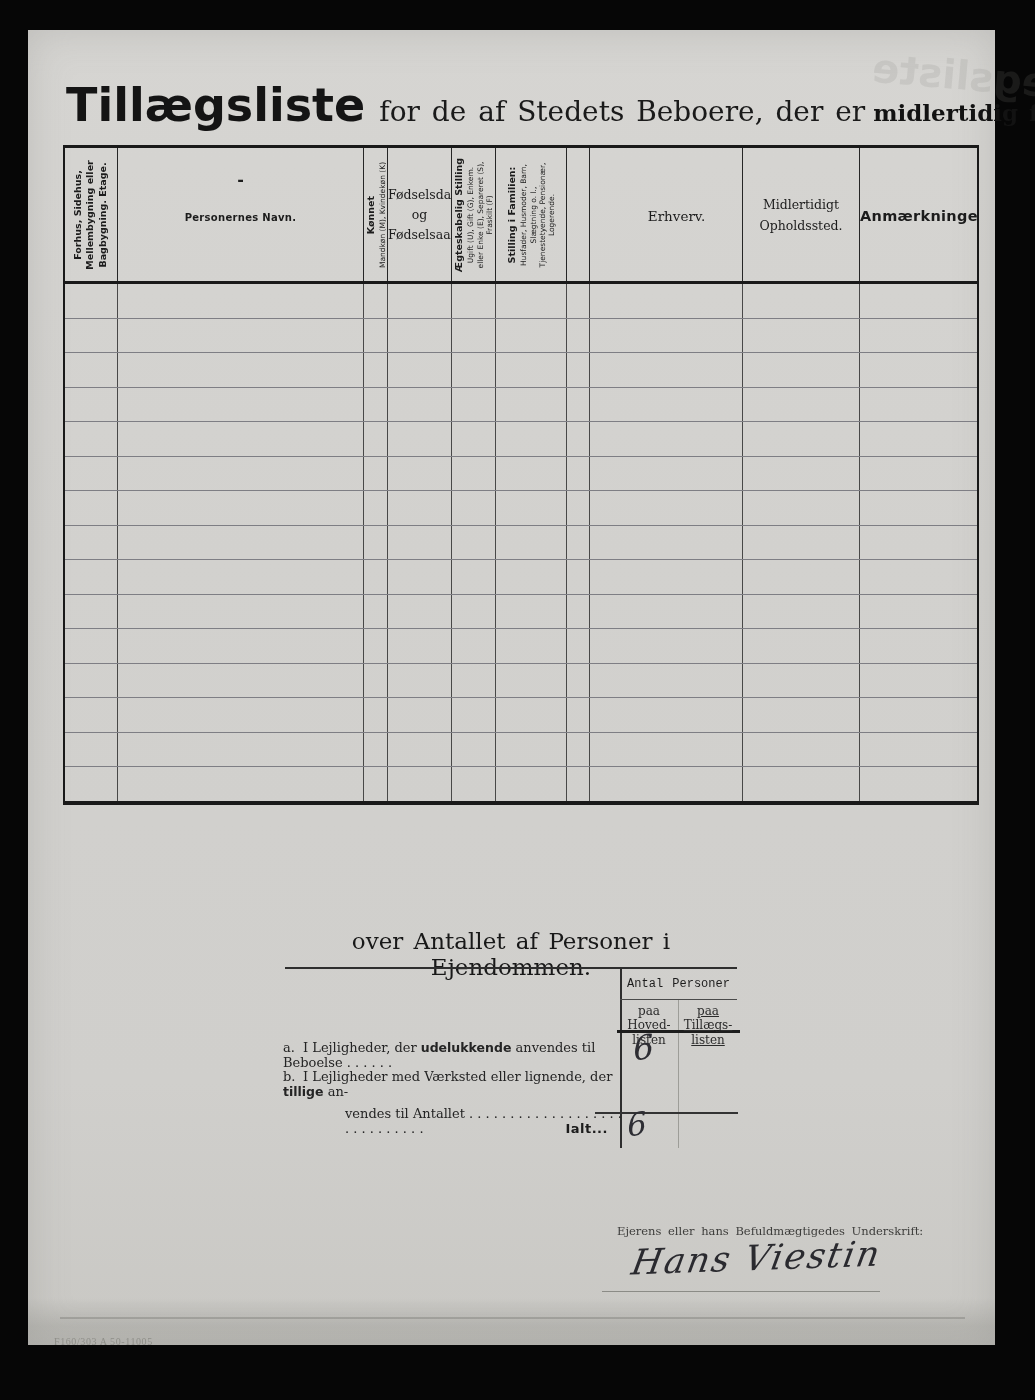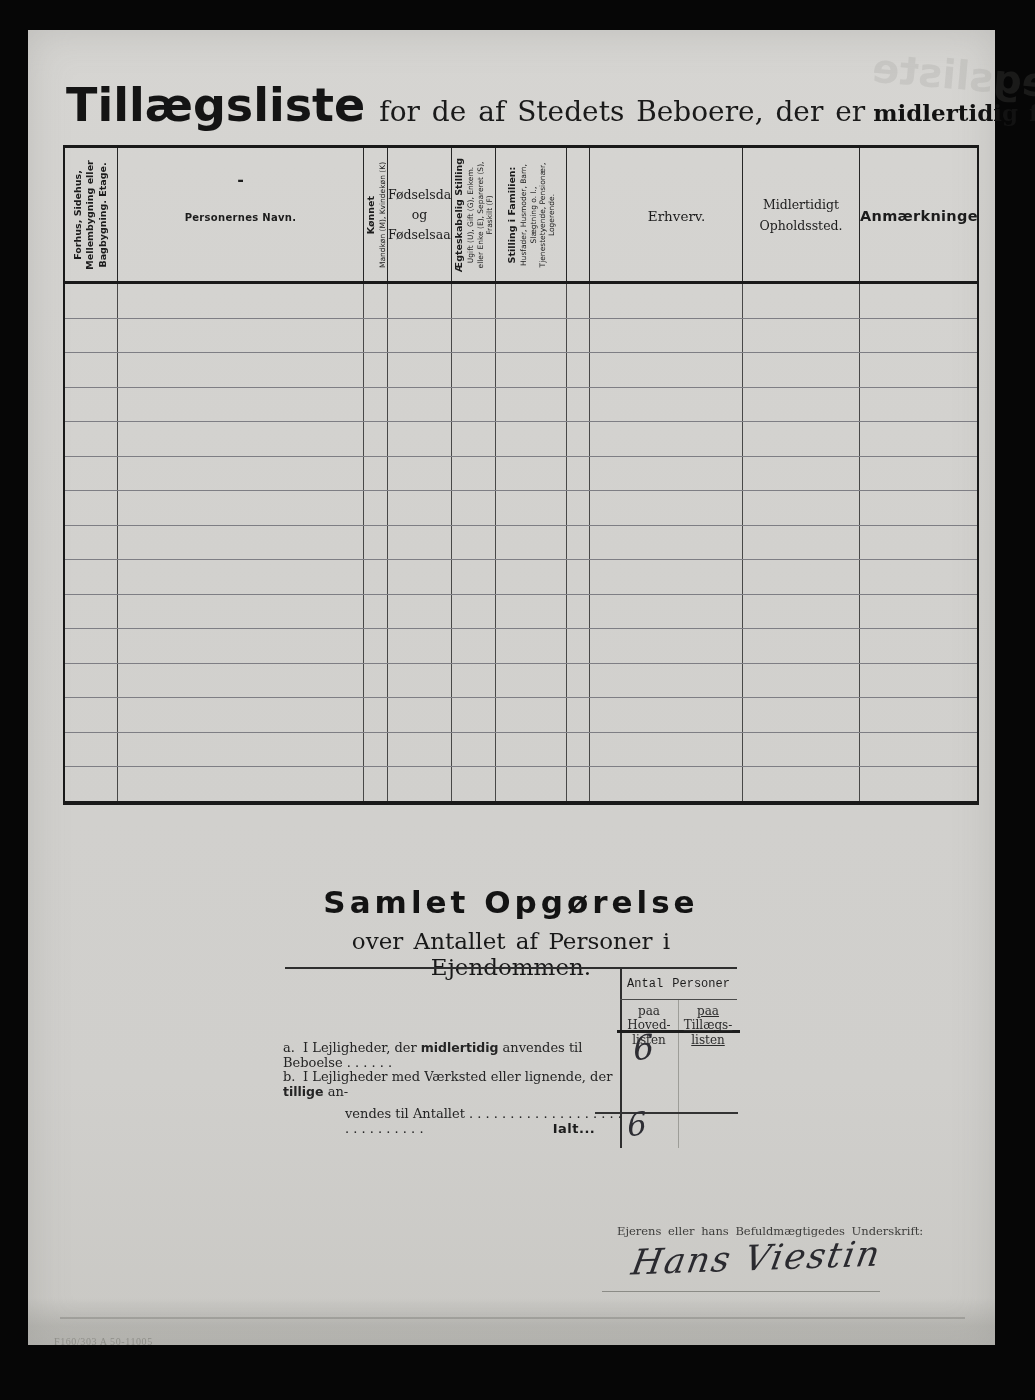--- a/index.html
+++ b/index.html
@@ -62,21 +62,21 @@
   .antal-label{position:absolute;left:620px;top:977px;width:117px;text-align:center;font-size:12px;word-spacing:2px;font-family:Liberation Mono, monospace;}
   .subcol{position:absolute;top:1004px;text-align:center;font-size:12px;line-height:1.2;white-space:pre-line;color:#2b2b2b;}
   .subcol-1{left:620px;width:58px;}
   .subcol-2{left:678px;width:60px;text-decoration:underline;}
   .sum-row{position:absolute;font-size:13px;color:#242424;}
   .sum-row .marker{display:inline-block;width:20px;}
   .sum-bold{font-family:"DejaVu Sans",sans-serif;font-weight:bold;font-size:12.5px;}
   .row-a{left:283px;top:1040px;width:340px;}
   .row-b{left:283px;top:1069px;width:345px;}
   .row-b .line2{margin-left:62px;margin-top:7px;}
-  .ialt-label{position:absolute;left:540px;top:1121px;width:68px;text-align:center;
+  .ialt-label{position:absolute;left:540px;top:1121px;width:68px;text-align:right;
         font-family:"DejaVu Sans",sans-serif;font-weight:bold;font-size:13px;letter-spacing:.5px;}
   .handwritten{position:absolute;font-family:"DejaVu Serif",serif;font-style:italic;color:#2d2d33;}
   .val-a{left:633px;top:1028px;font-size:33px;transform:rotate(-10deg) skewX(-6deg);}
   .val-ialt{left:627px;top:1106px;font-size:31px;transform:rotate(-10deg) skewX(-6deg);}
 
   
   .sig-label{position:absolute;left:617px;top:1224px;font-size:11.5px;word-spacing:3px;color:#3d3d3b;}
   .sig-name{position:absolute;left:632px;top:1238px;font-family:"DejaVu Serif",serif;font-style:italic;
         font-size:35px;color:#2a2a2f;transform:rotate(-2deg) skewX(-12deg);letter-spacing:2px;}
   .sig-underline{position:absolute;left:602px;top:1291px;width:278px;height:1px;background:#8b8b86;}
@@ -330,38 +330,37 @@
           <div class="tcell"></div>
           <div class="tcell"></div>
           <div class="tcell"></div>
           <div class="tcell"></div>
           <div class="tcell"></div>
           <div class="tcell"></div>
         </div>
       </div>
   </div>
 
-  <div class="summary-title">Samlet Opgørelse</div>
   <div class="summary-subtitle">over Antallet af Personer i Ejendommen.</div>
 
   <div class="rule rule-top"></div>
   <div class="rule vline-main"></div>
   <div class="rule vline-faint"></div>
   <div class="rule rule-antal"></div>
   <div class="rule rule-heavy"></div>
   <div class="rule rule-ialt"></div>
 
   <div class="antal-label">Antal Personer</div>
   <div class="subcol subcol-1">paa Hoved-
 listen</div>
   <div class="subcol subcol-2">paa Tillægs-
 listen</div>
 
   <div class="sum-row row-a">
-    <span class="marker">a.</span><span>I Lejligheder, der </span><span class="sum-bold">midlertidig</span><span> anvendes til Beboelse . . . . . .</span>
+    <span class="marker">a.</span><span>I Lejligheder, der </span><span class="sum-bold">udelukkende</span><span> anvendes til Beboelse . . . . . .</span>
   </div>
   <div class="sum-row row-b">
     <div class="line1"><span class="marker">b.</span><span>I Lejligheder med Værksted eller lignende, der </span><span class="sum-bold">tillige</span><span> an-</span></div>
     <div class="line2">vendes til Antallet . . . . . . . . . . . . . . . . . . . . . . . . . . . . .</div>
   </div>
 
   <div class="handwritten val-a">6</div>
   <div class="ialt-label">Ialt...</div>
   <div class="handwritten val-ialt">6</div>
 

